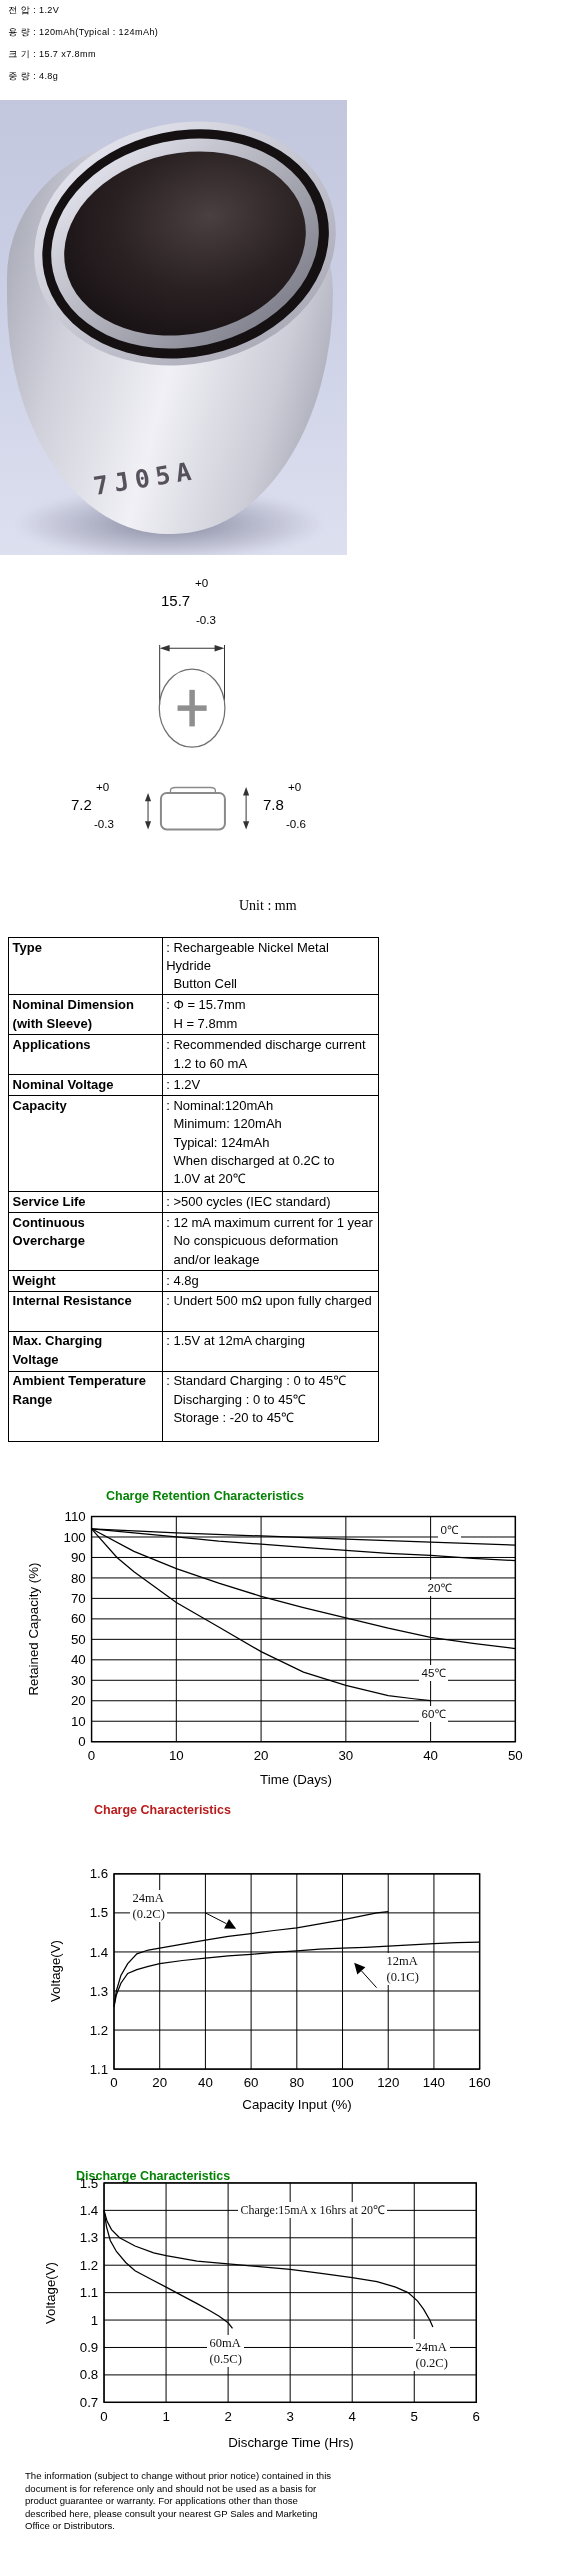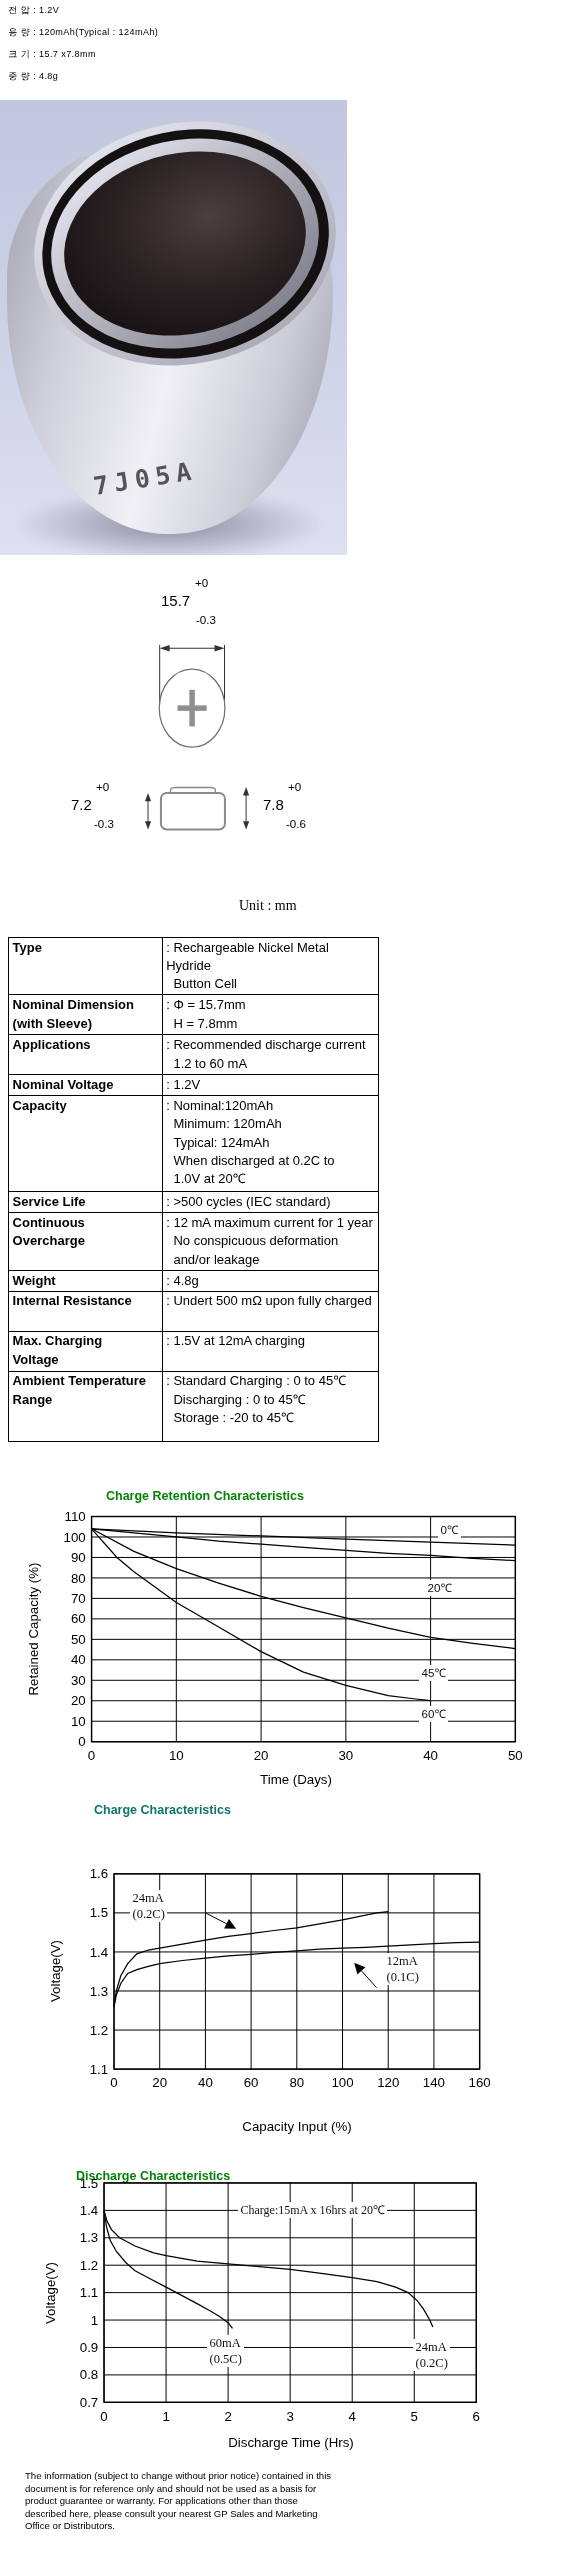--- a/index.html
+++ b/index.html
@@ -162,21 +162,21 @@
           <td class="lbl">Ambient Temperature
 Range</td>
           <td>: Standard Charging : 0 to 45℃
 &nbsp;&nbsp;Discharging : 0 to 45℃
 &nbsp;&nbsp;Storage : -20 to 45℃</td>
         </tr>
       </tbody>
     </table>
 
   <div class="chart-title" style="left: 106px; top: 1489px; color: rgb(6, 130, 6);">Charge Retention Characteristics</div>
-  <div class="chart-title" style="left: 94px; top: 1803px; color: #0f766e;">Charge Characteristics</div>
+  <div class="chart-title" style="left: 94px; top: 1803px; color: #b91c1c;">Charge Characteristics</div>
   <div class="chart-title" style="left: 76px; top: 2127px; color: rgb(6, 130, 6); margin-top: 42px;">Discharge Characteristics</div>
 
   <svg id="overlay" width="582" height="2576" viewBox="0 0 700 3100">
       <line x1="110" y1="1825" x2="110" y2="2096" stroke="#000" stroke-width="1.2"></line>
       <line x1="212" y1="1825" x2="212" y2="2096" stroke="#000" stroke-width="1.2"></line>
       <line x1="314" y1="1825" x2="314" y2="2096" stroke="#000" stroke-width="1.2"></line>
       <line x1="416" y1="1825" x2="416" y2="2096" stroke="#000" stroke-width="1.2"></line>
       <line x1="518" y1="1825" x2="518" y2="2096" stroke="#000" stroke-width="1.2"></line>
       <line x1="620" y1="1825" x2="620" y2="2096" stroke="#000" stroke-width="1.2"></line>
       <line x1="110" y1="2096" x2="620" y2="2096" stroke="#000" stroke-width="1.2"></line>
@@ -296,21 +296,21 @@
 <div class="cl sans" style="left: 438px; top: 1522px;">0℃</div>
     <div class="cl sans" style="left: 425px; top: 1580px;">20℃</div>
     <div class="cl sans" style="left: 419px; top: 1665px;">45℃</div>
     <div class="cl sans" style="left: 419px; top: 1706px;">60℃</div>
     <div class="axis-label" style="left: 296px; top: 1772px; transform: translateX(-50%);">Time (Days)</div>
     <div class="axis-label" style="left: 33px; top: 1629px; transform: translate(-50%, -50%) rotate(-90deg);">Retained Capacity (%)</div>
     <div class="cl serif" style="left: 130px; top: 1890px;">24mA
 (0.2C)</div>
     <div class="cl serif" style="left: 384px; top: 1953px;">12mA
 (0.1C)</div>
-    <div class="axis-label" style="left: 297px; top: 2097px; transform: translateX(-50%); margin-top: 22px;">Capacity Input (%)</div>
+    <div class="axis-label" style="left: 297px; top: 2097px; transform: translateX(-50%);">Capacity Input (%)</div>
     <div class="axis-label" style="left: 55px; top: 1971px; transform: translate(-50%, -50%) rotate(-90deg);">Voltage(V)</div>
     <div class="cl serif" style="left: 207px; top: 2335px;">60mA
 (0.5C)</div>
     <div class="cl serif" style="left: 413px; top: 2339px;">24mA
 (0.2C)</div>
     <div class="cl serif" style="font-size: 12px; left: 238px; top: 2202px;">Charge:15mA x 16hrs at 20℃</div>
     <div class="axis-label" style="left: 291px; top: 2435px; transform: translateX(-50%);">Discharge Time (Hrs)</div>
     <div class="axis-label" style="left: 50px; top: 2293px; transform: translate(-50%, -50%) rotate(-90deg);">Voltage(V)</div>
   </div>
 

